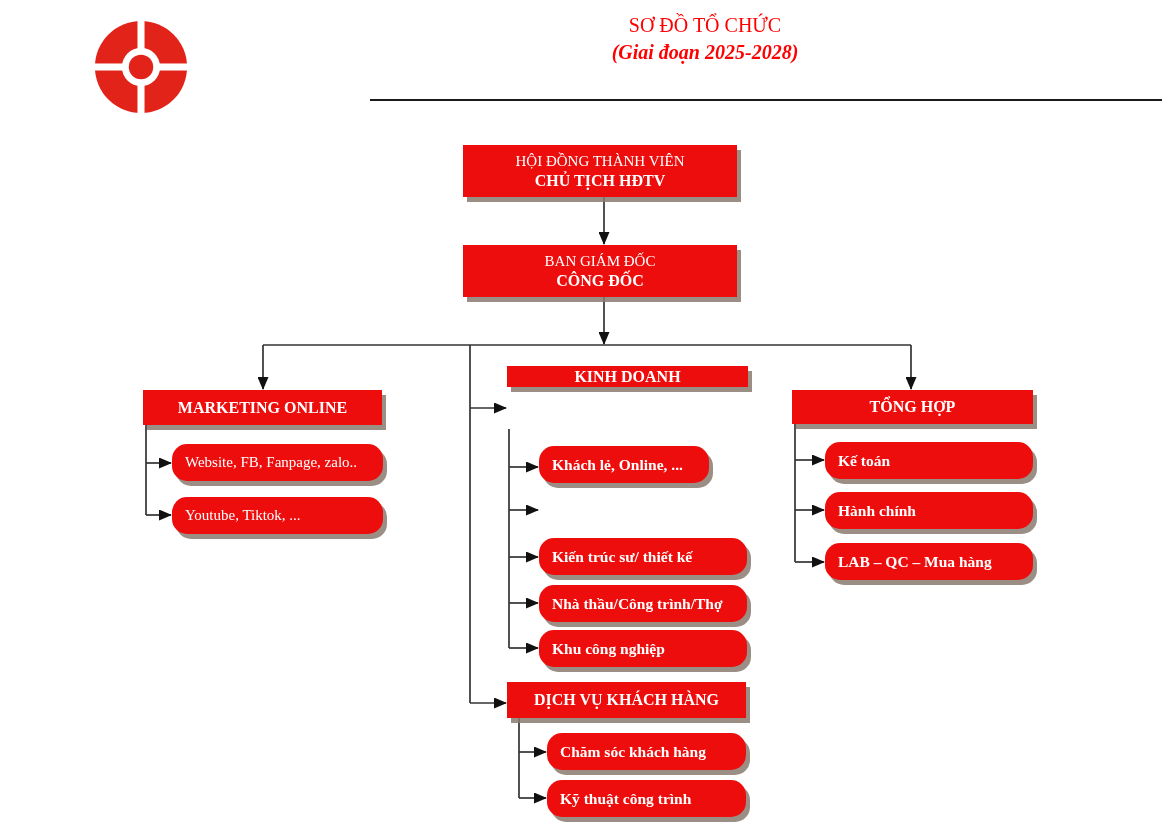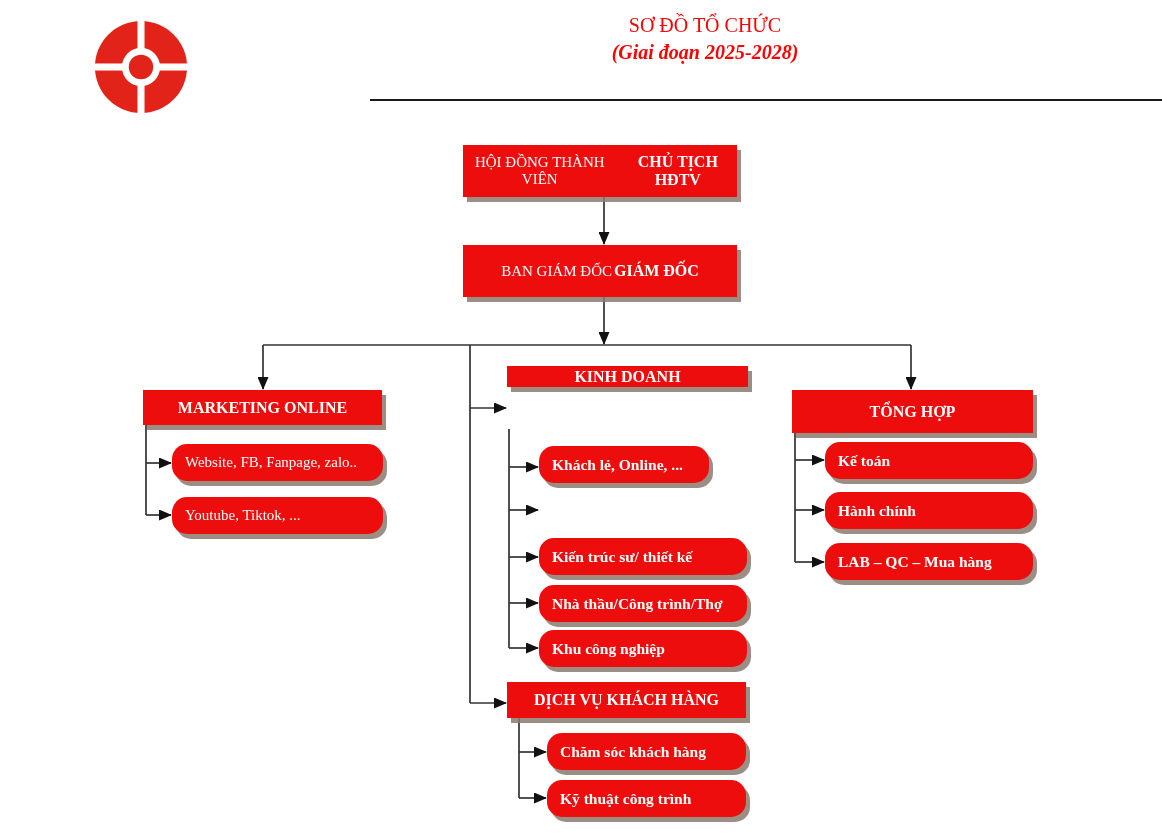--- a/index.html
+++ b/index.html
@@ -18,21 +18,21 @@
   .title-l1{font-size:20px;line-height:27px;}
   .title-l2{font-size:22px;line-height:27px;font-weight:bold;}
   .title-l3{font-size:20px;line-height:27px;font-weight:bold;font-style:italic;}
   .header-rule{position:absolute;left:370px;top:99px;width:792px;height:2px;background:#1a1a1a;}
   
   .connectors{position:absolute;left:0;top:0;width:1162px;height:836px;pointer-events:none;}
   .connectors line, .connectors polyline{stroke:#333;stroke-width:1.7;fill:none;}
   
   .box{position:absolute;background:#ee0d0d;color:#ffffff;box-sizing:border-box;
     box-shadow:4px 5px 0 rgba(138,122,112,0.85);}
-  .two-line{display:flex;flex-direction:row;align-items:center;justify-content:center;gap:2px;text-align:center;}
+  .two-line{display:flex;flex-direction:column;align-items:center;justify-content:center;gap:2px;text-align:center;}
   .two-line .l1{font-size:15px;line-height:17px;}
   .two-line .l2{font-size:16px;line-height:18px;font-weight:bold;}
   .title-box{display:flex;align-items:center;justify-content:center;font-weight:bold;font-size:16px;text-align:right;}
   .item-box{display:flex;align-items:center;padding-left:13px;font-weight:bold;font-size:15.5px;border-radius:15px;}
   .item-box.regular{font-weight:normal;font-size:15px;}
 </style>
 </head>
 <body>
 
 <div class="canvas">
@@ -90,34 +90,34 @@
     <line x1="519" y1="752" x2="546" y2="752" marker-end="url(#arw)"></line>
     <line x1="519" y1="798" x2="546" y2="798" marker-end="url(#arw)"></line>
   </svg>
 
   <div class="box two-line" style="left:463px;top:145px;width:274px;height:52px">
     <span class="l1">HỘI ĐỒNG THÀNH VIÊN</span>
     <span class="l2">CHỦ TỊCH HĐTV</span>
   </div>
   <div class="box two-line" style="left:463px;top:245px;width:274px;height:52px">
     <span class="l1">BAN GIÁM ĐỐC</span>
-    <span class="l2">GIÁM ĐỐC</span>
+    <span class="l2">CÔNG ĐỐC</span>
   </div>
 
   <div class="box title-box" style="left:143px;top:390px;width:239px;height:35px">MARKETING ONLINE</div>
   <div class="box item-box regular" style="left:172px;top:444px;width:211px;height:37px">Website, FB, Fanpage, zalo..</div>
   <div class="box item-box regular" style="left:172px;top:497px;width:211px;height:37px">Youtube, Tiktok, ...</div>
 
   <div class="box title-box" style="left:507px;top:366px;width:241px;height:21px">KINH DOANH</div>
   <div class="box item-box" style="left:539px;top:446px;width:170px;height:37px">Khách lẻ, Online, ...</div>
   <div class="box item-box" style="left:539px;top:538px;width:208px;height:37px">Kiến trúc sư/ thiết kế</div>
   <div class="box item-box" style="left:539px;top:585px;width:208px;height:37px">Nhà thầu/Công trình/Thợ</div>
   <div class="box item-box" style="left:539px;top:630px;width:208px;height:37px">Khu công nghiệp</div>
 
-  <div class="box title-box" style="left:792px;top:390px;width:241px;height:43px">TỔNG HỢP</div>
+  <div class="box title-box" style="left:792px;top:390px;width:241px;height:34px">TỔNG HỢP</div>
   <div class="box item-box" style="left:825px;top:442px;width:208px;height:37px">Kế toán</div>
   <div class="box item-box" style="left:825px;top:492px;width:208px;height:37px">Hành chính</div>
   <div class="box item-box" style="left:825px;top:543px;width:208px;height:37px">LAB – QC – Mua hàng</div>
 
   <div class="box title-box" style="left:507px;top:682px;width:239px;height:36px">DỊCH VỤ KHÁCH HÀNG</div>
   <div class="box item-box" style="left:547px;top:733px;width:199px;height:37px">Chăm sóc khách hàng</div>
   <div class="box item-box" style="left:547px;top:780px;width:199px;height:37px">Kỹ thuật công trình</div>
 
 </div>
 

